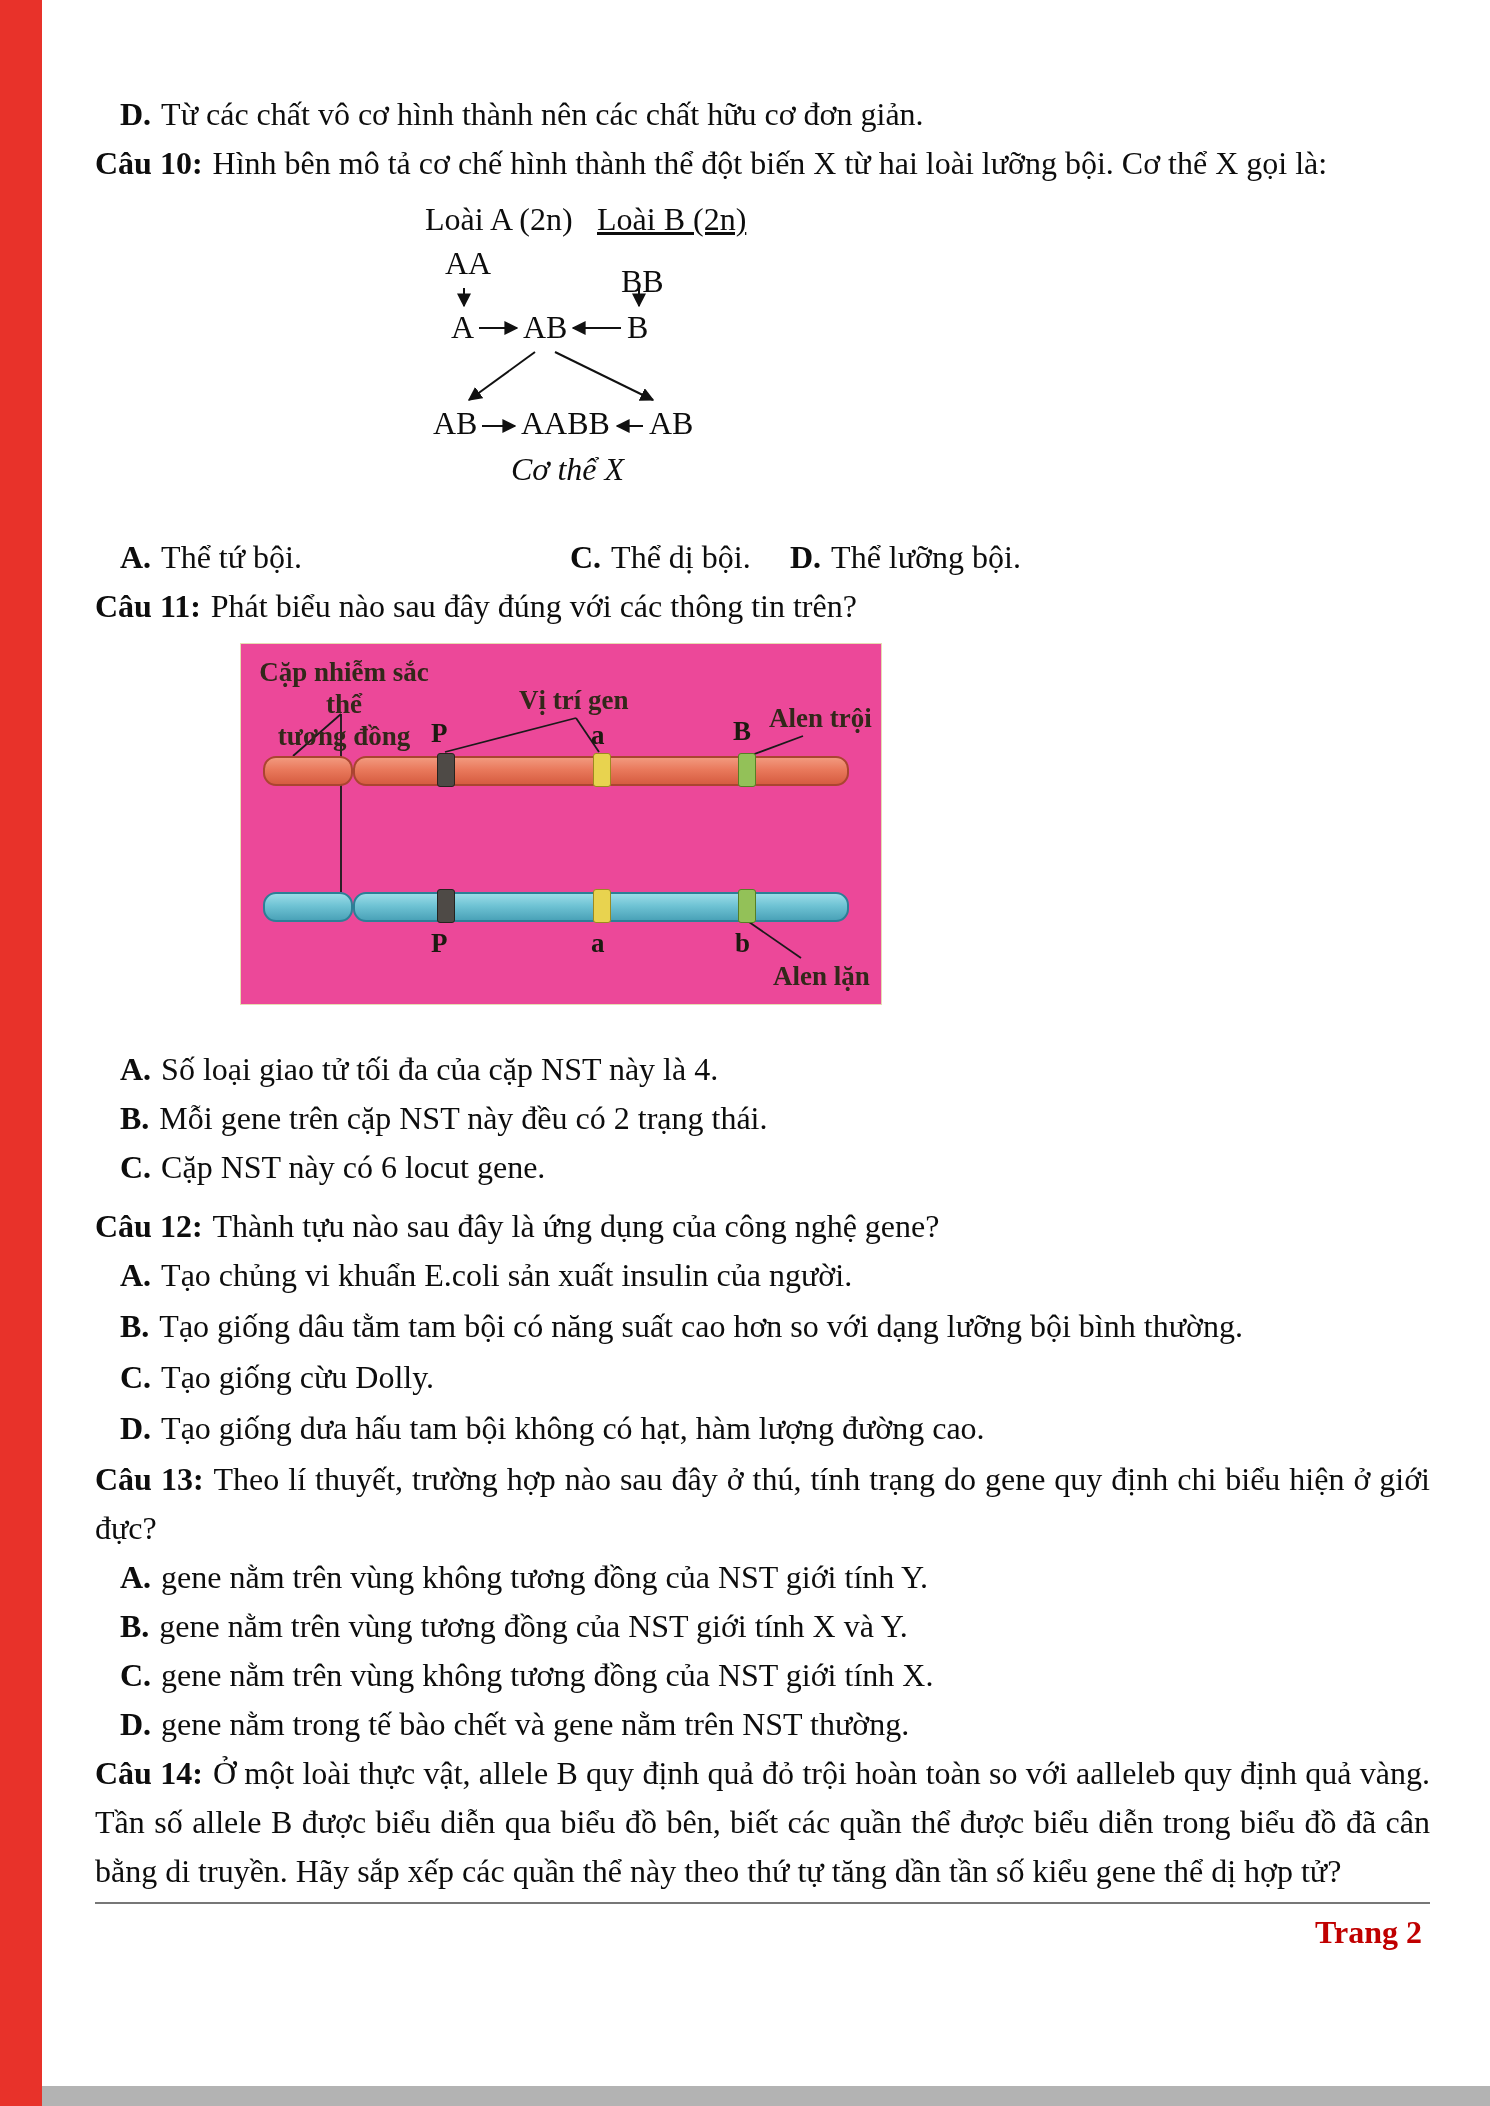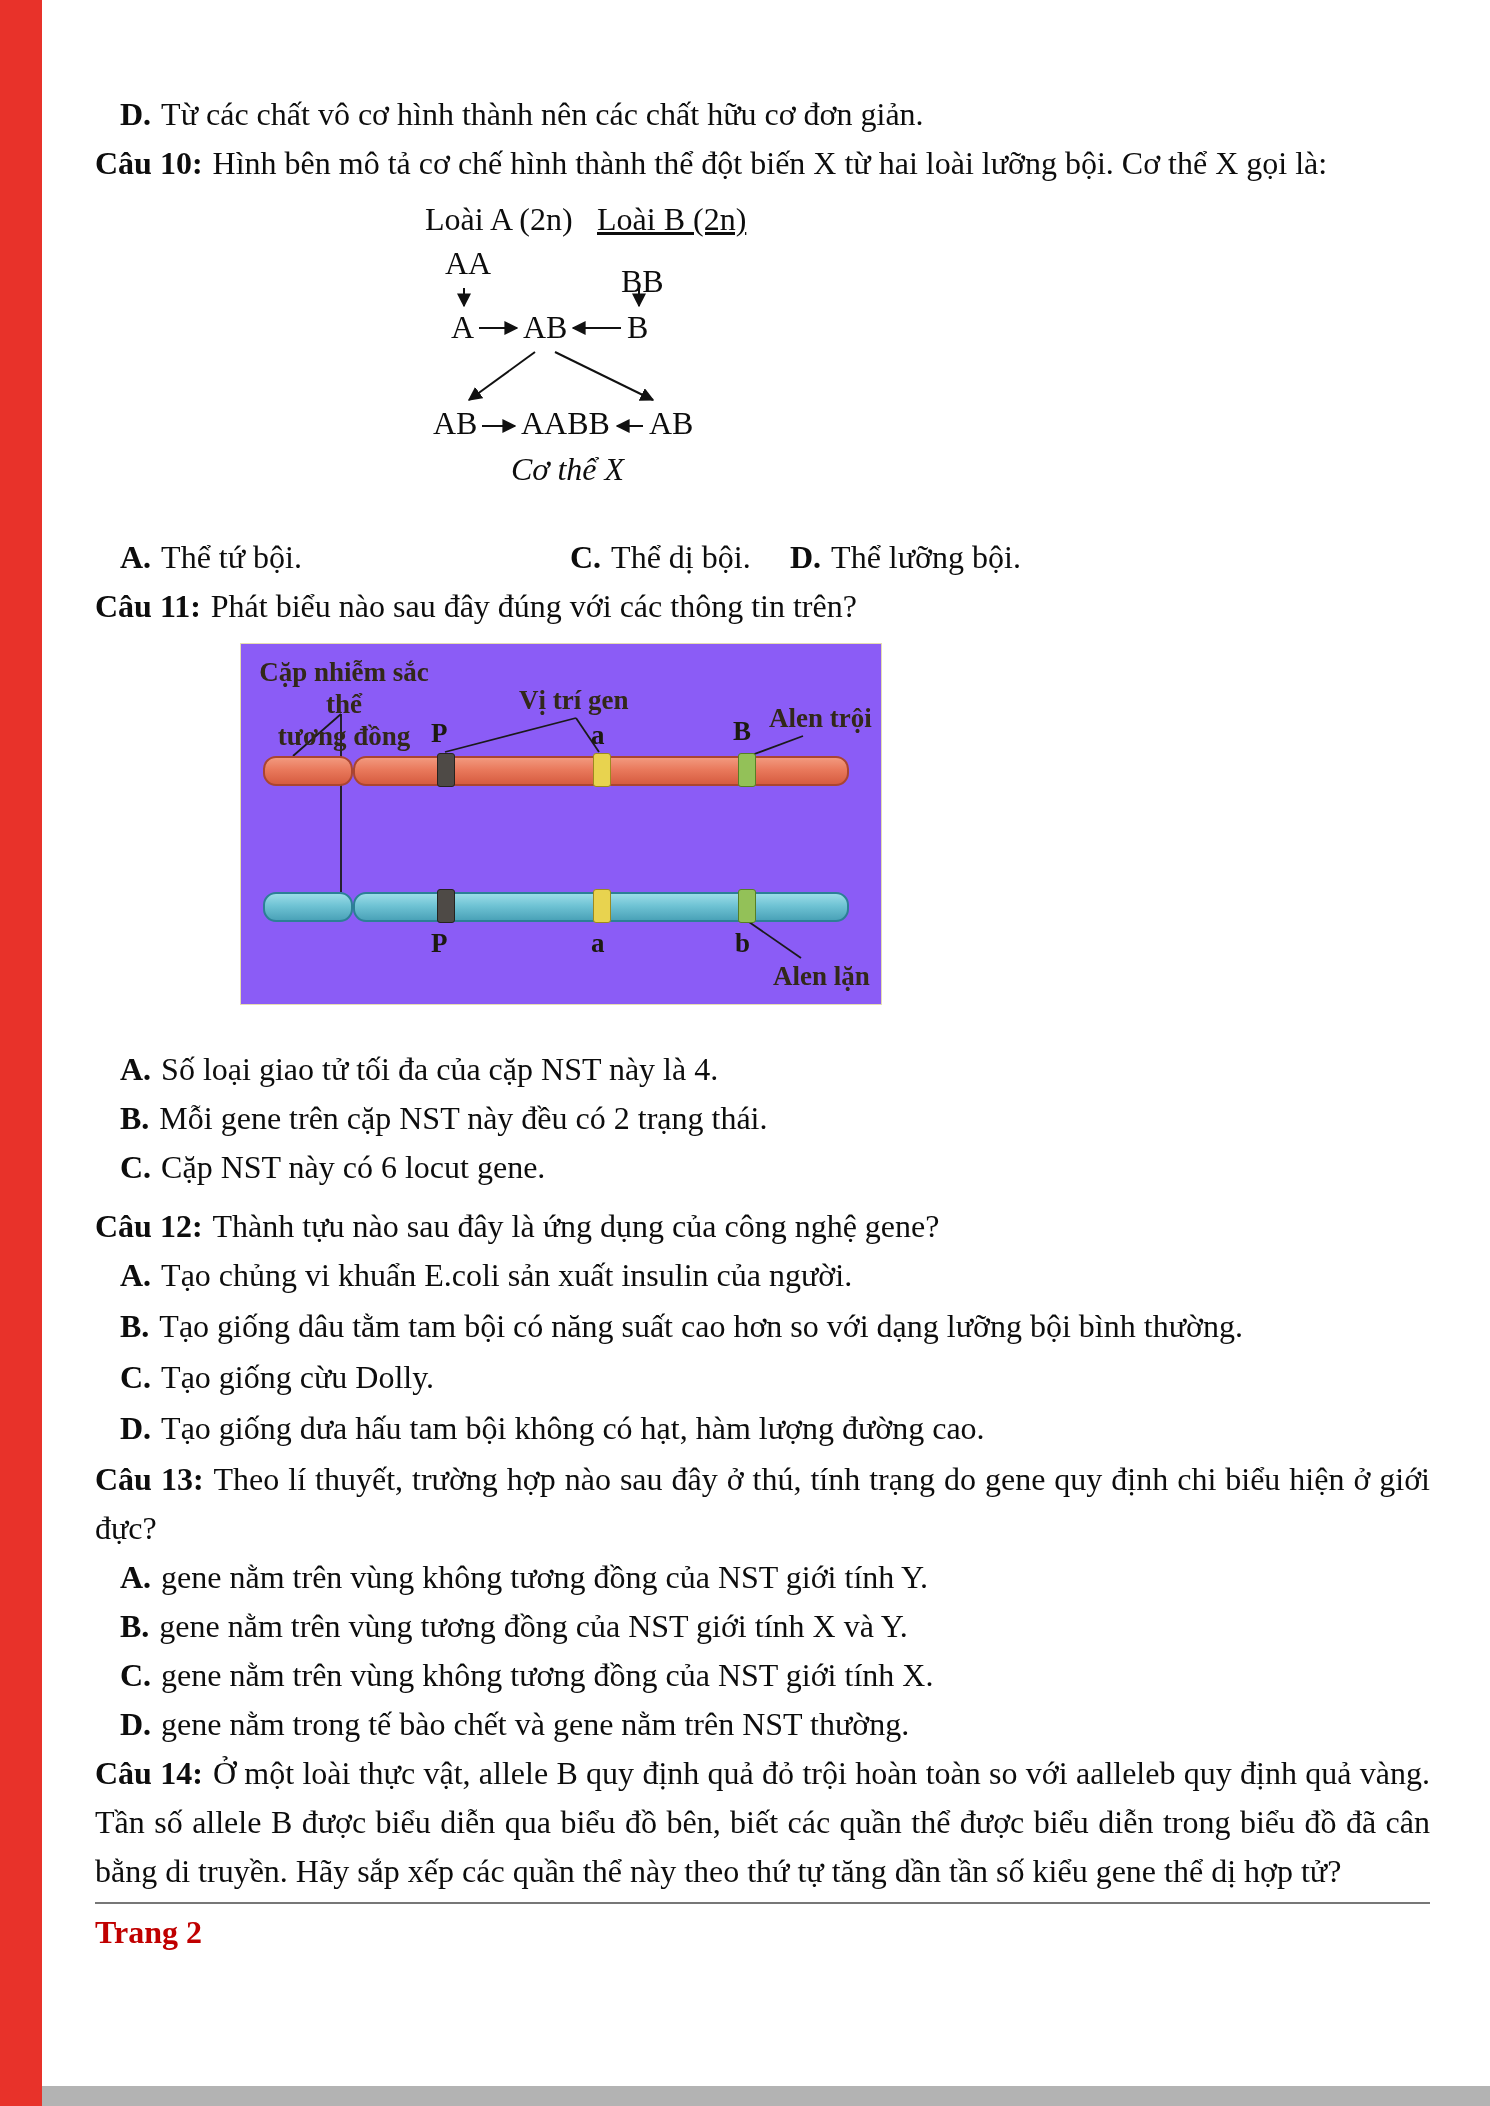--- a/index.html
+++ b/index.html
@@ -23,37 +23,37 @@
   .opts-row .opt{position:absolute;top:0;white-space:nowrap;line-height:49px;}
 
   
   .diagram{position:relative;margin-left:330px;margin-top:10px;width:340px;height:295px;}
   .diagram svg{position:absolute;left:0;top:0;}
   .dlabel{position:absolute;white-space:nowrap;line-height:38px;}
   .dcaption{font-style:italic;}
 
   
   .figure{position:relative;margin-left:145px;margin-top:12px;width:640px;height:360px;
-          background:#8b5cf6;border:1px solid #e6dcb2;}
+          background:#ec4899;border:1px solid #e6dcb2;}
   .figure svg{position:absolute;left:0;top:0;}
   .flabel{position:absolute;font-weight:bold;font-size:27px;line-height:32px;color:#32281a;white-space:nowrap;}
   .flabel-block{position:absolute;left:8px;top:12px;width:190px;text-align:center;
                 font-weight:bold;font-size:27px;line-height:32px;color:#32281a;}
   .chrom-arm{position:absolute;height:26px;border-radius:13px;}
   .chrom-top{background:linear-gradient(180deg,#f2997e 0%,#e9795c 45%,#d65c40 100%);border:2px solid #aa4530;}
   .chrom-bot{background:linear-gradient(180deg,#9bdce7 0%,#6fc3d4 45%,#4aa2b8 100%);border:2px solid #2c7f96;}
   .band{position:absolute;width:16px;height:32px;border-radius:3px;}
   .band-dark{background:#4e4a46;border:1px solid #26231f;}
   .band-yellow{background:#e8d34f;border:1px solid #9c8a20;}
   .band-green{background:#93c158;border:1px solid #567f25;}
   .blabel{position:absolute;font-weight:bold;font-size:27px;color:#1c1a10;line-height:30px;}
 
   
   .footer-rule{margin-top:6px;border-top:2px solid #777;width:1335px;height:0;}
-  .page-footer{margin-top:4px;color:#c00000;font-weight:bold;padding-right:8px;line-height:49px;}
+  .page-footer{margin-top:4px;text-align:right;color:#c00000;font-weight:bold;padding-right:8px;line-height:49px;}
 </style>
 </head>
 <body>
 
 <div class="red-bar"></div>
 
 <div class="content">
 
   <p class="opt-indent">
     <b class="opt-letter">D.</b><span>Từ các chất vô cơ hình thành nên các chất hữu cơ đơn giản.</span>

